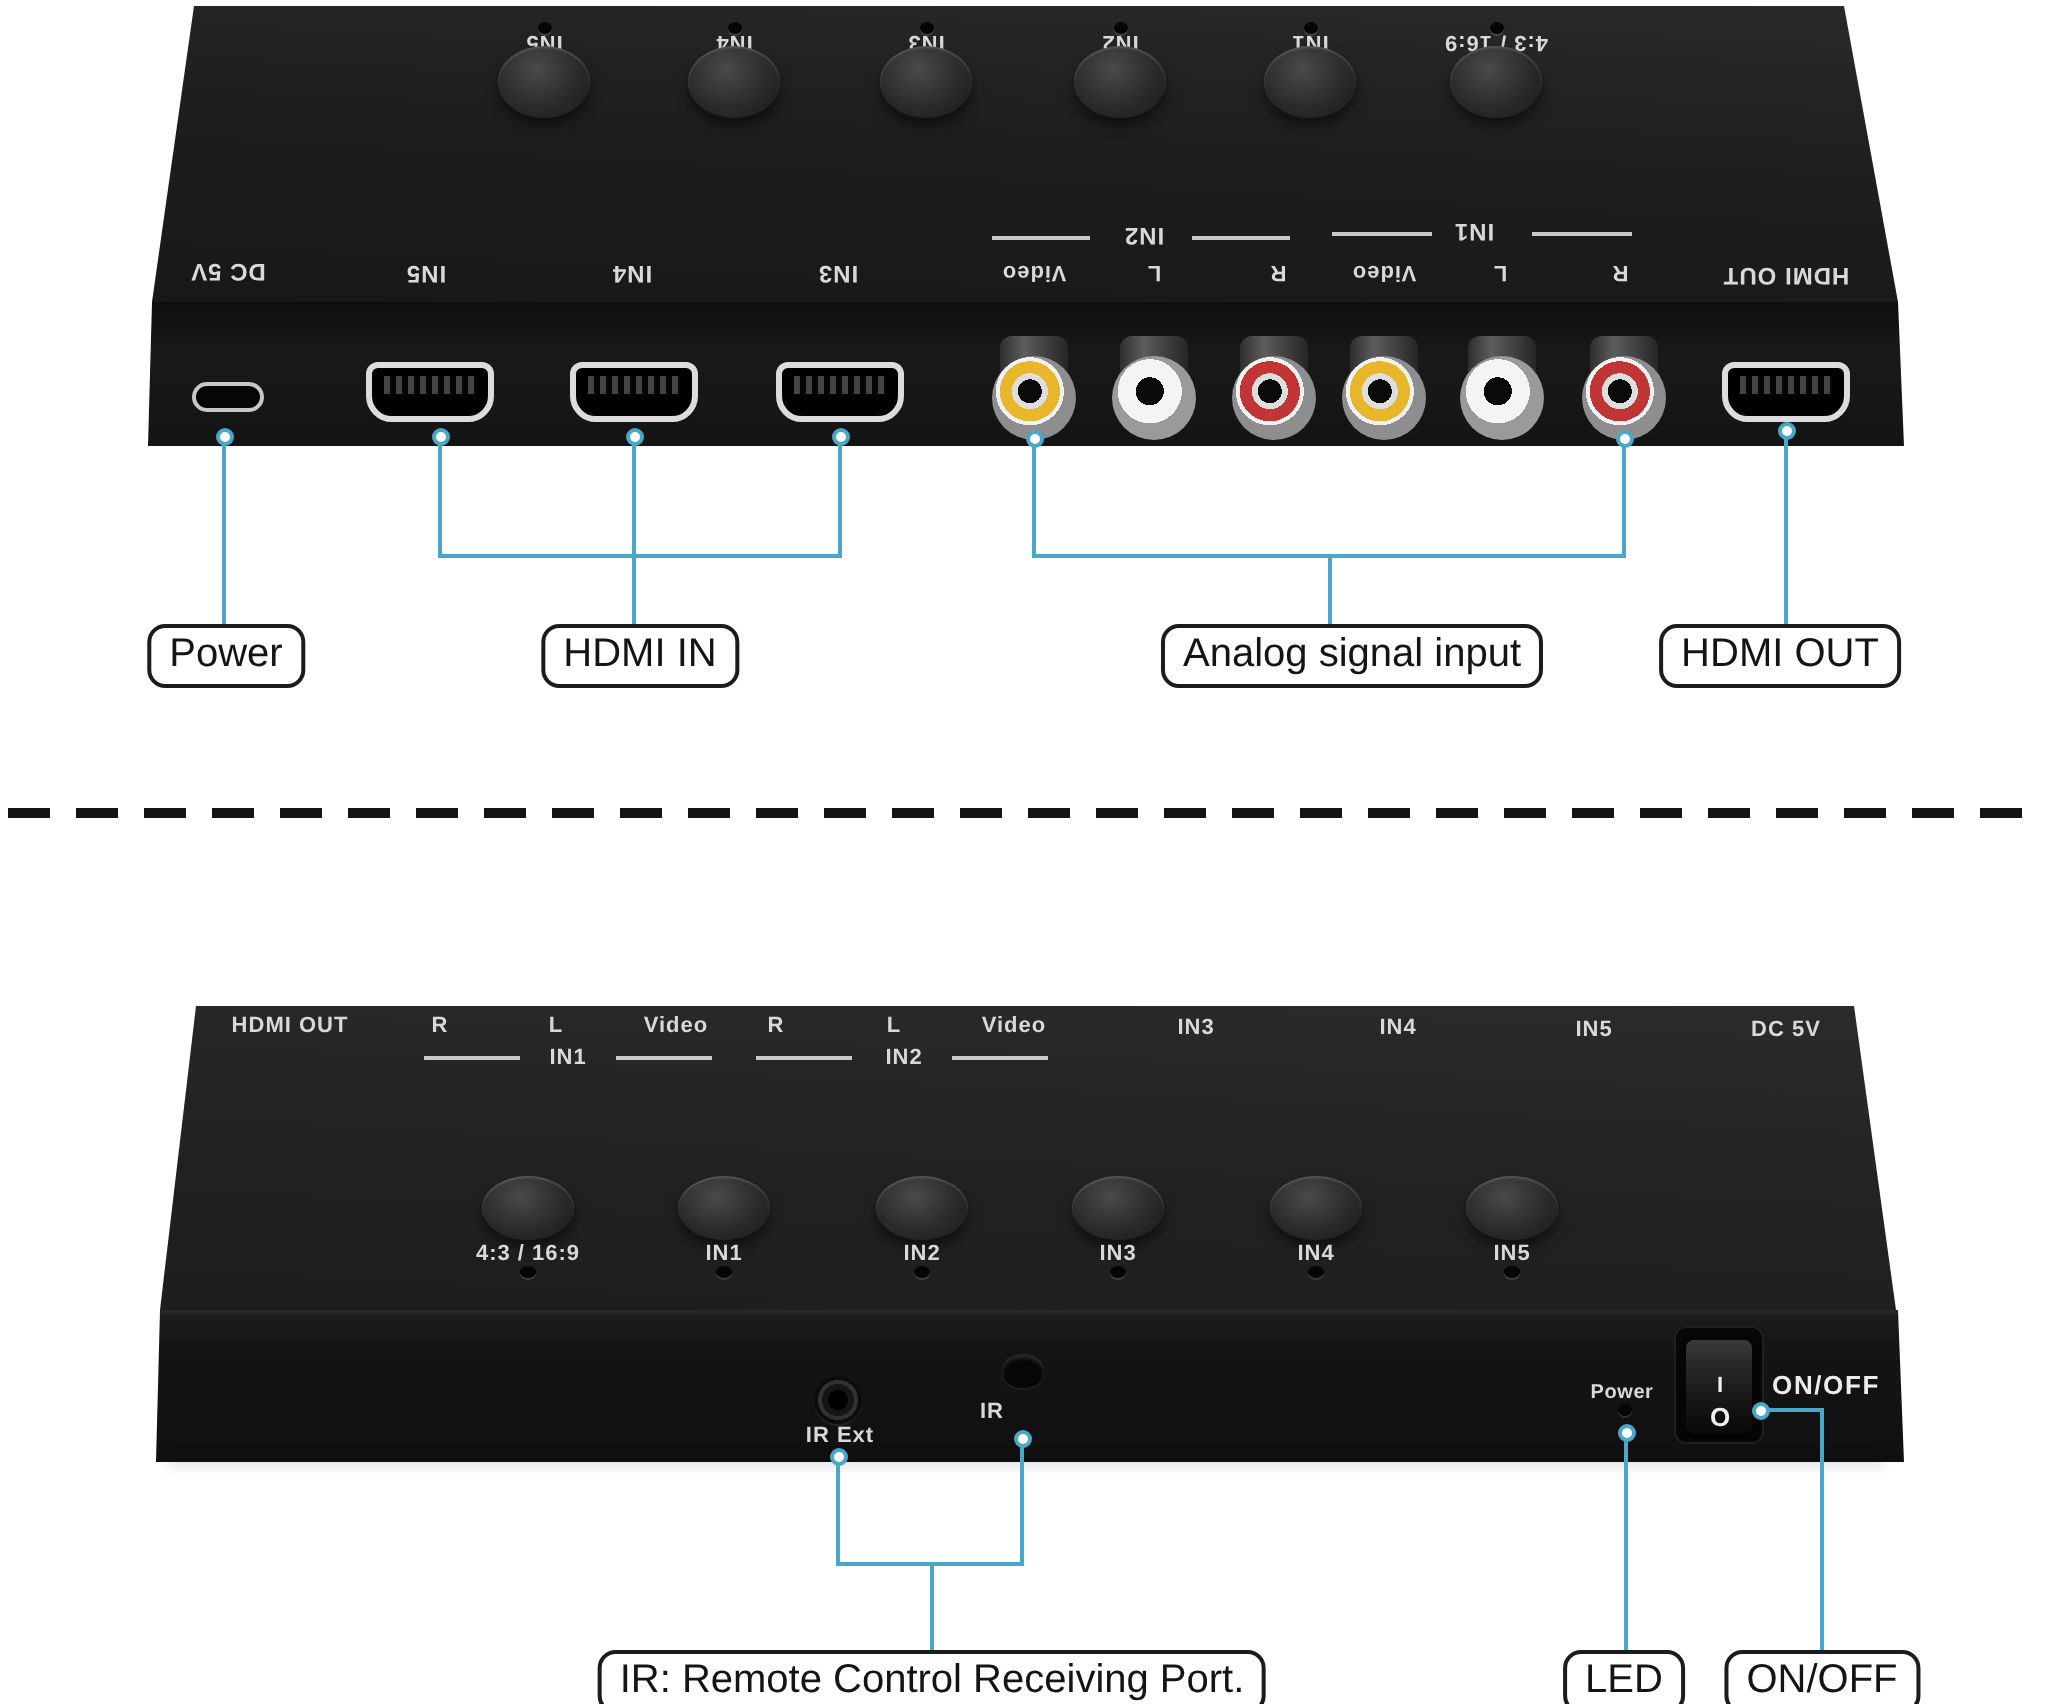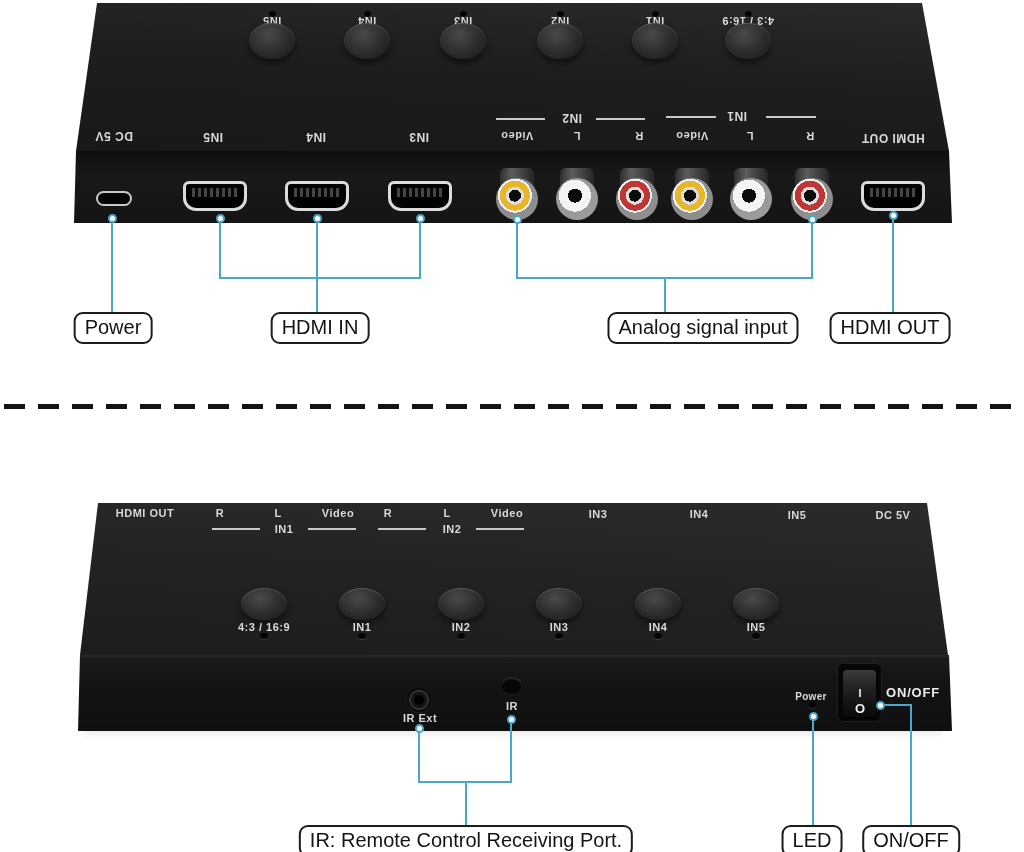--- a/index.html
+++ b/index.html
@@ -176,21 +176,21 @@
   <div class="co-h" style="left:219px;top:277px;width:202px;"></div>
   <div class="co-v" style="left:316px;top:279px;height:34px;"></div>
   <div class="co-box" style="left:320px;top:312px;">HDMI IN</div>
 
   <div class="co-dot" style="left:513px;top:215px;"></div>
   <div class="co-dot" style="left:808px;top:215px;"></div>
   <div class="co-v" style="left:516px;top:223px;height:55px;"></div>
   <div class="co-v" style="left:811px;top:223px;height:55px;"></div>
   <div class="co-h" style="left:516px;top:277px;width:297px;"></div>
   <div class="co-v" style="left:664px;top:279px;height:34px;"></div>
-  <div class="co-box" style="left:703px;top:312px;">Analog signal input</div>
+  <div class="co-box" style="left:676px;top:312px;">Analog signal input</div>
 
   <div class="co-dot" style="left:889px;top:211px;"></div>
   <div class="co-v" style="left:892px;top:219px;height:94px;"></div>
   <div class="co-box" style="left:890px;top:312px;">HDMI OUT</div>
 
   <div class="divider" style="left:4px;top:404px;width:1016px;"></div>
 
   <div class="surf f-top"></div>
   <div class="surf f-face"></div>
   <div class="abs f-shadow"></div>
@@ -235,21 +235,21 @@
   <span class="dev-label" style="left:658px;top:621px;">IN4</span>
   <div class="pinhole" style="left:654px;top:633px;width:8px;height:6px;"></div>
 
   <div class="btn3d" style="left:733px;top:588px;width:46px;height:32px;"></div>
   <span class="dev-label" style="left:756px;top:621px;">IN5</span>
   <div class="pinhole" style="left:752px;top:633px;width:8px;height:6px;"></div>
 
   <div class="ir-jack" style="left:407px;top:688px;"></div>
   <span class="dev-label" style="left:420px;top:712px;">IR Ext</span>
   <div class="ir-window" style="left:501px;top:677px;"></div>
-  <span class="dev-label" style="left:512px;top:700px;">IR</span>
+  <span class="dev-label" style="left:496px;top:700px;">IR</span>
 
   <span class="dev-label sz10" style="left:811px;top:691px;">Power</span>
   <div class="pinhole" style="left:809px;top:702px;width:7px;height:6px;"></div>
 
   <div class="switch-bezel" style="left:837px;top:663px;"></div>
   <div class="switch-rocker" style="left:843px;top:670px;"></div>
   <span class="sw-mark" style="left:860px;top:687px;">I</span>
   <span class="sw-mark" style="left:860px;top:701px;font-size:13px;">O</span>
   <span class="dev-label sz13" style="left:913px;top:686px;color:#ececec;">ON/OFF</span>
 

